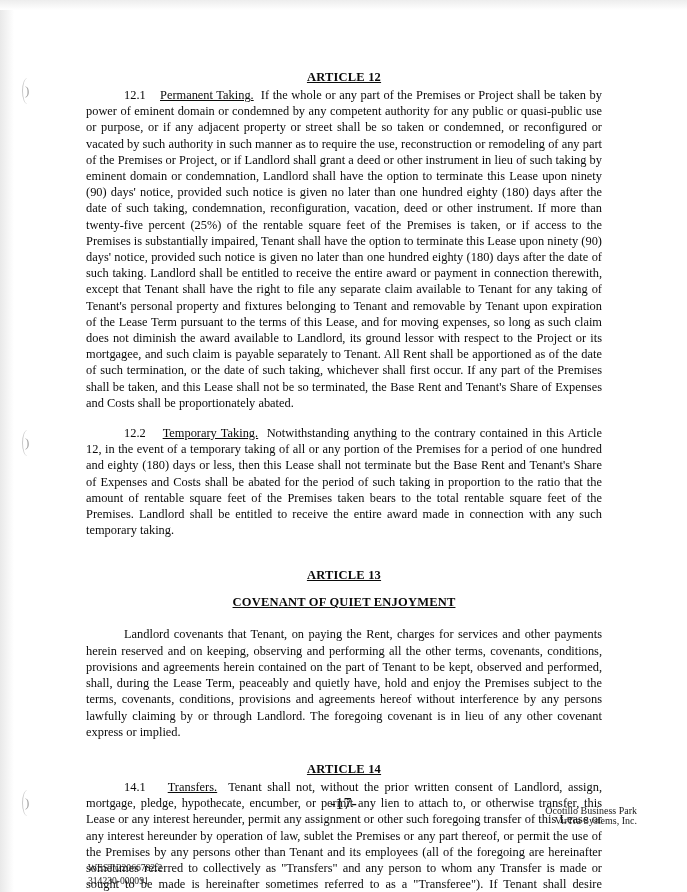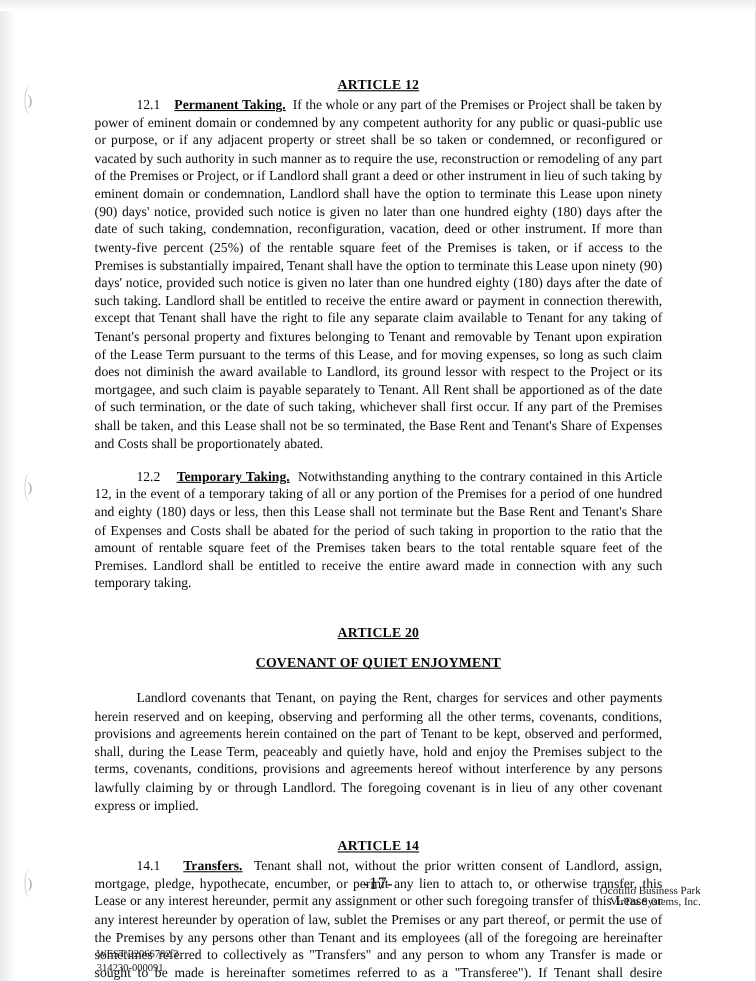--- a/index.html
+++ b/index.html
@@ -86,21 +86,21 @@
     text-align: justify;
     text-indent: 0;
   }
   p.body .indent {
     display: inline-block;
     width: 38px;
   }
   .sect-num { }
   .sect-title {
     text-decoration: underline;
-    font-weight: bold;
+    font-weight: normal;
   }
 
   .spacer-lg { height: 16px; }
   .spacer-sm { height: 8px; }
 
   .page-num {
     position: absolute;
     left: 0;
     top: 795px;
     width: 687px;
@@ -151,21 +151,21 @@
       <span class="indent"></span><span class="sect-num">12.1</span>&nbsp;&nbsp;&nbsp;&nbsp;<span class="sect-title">Permanent Taking.</span>&nbsp;&nbsp;<span>If the whole or any part of the Premises or Project shall be taken by power of eminent domain or condemned by any competent authority for any public or quasi-public use or purpose, or if any adjacent property or street shall be so taken or condemned, or reconfigured or vacated by such authority in such manner as to require the use, reconstruction or remodeling of any part of the Premises or Project, or if Landlord shall grant a deed or other instrument in lieu of such taking by eminent domain or condemnation, Landlord shall have the option to terminate this Lease upon ninety (90) days' notice, provided such notice is given no later than one hundred eighty (180) days after the date of such taking, condemnation, reconfiguration, vacation, deed or other instrument. If more than twenty-five percent (25%) of the rentable square feet of the Premises is taken, or if access to the Premises is substantially impaired, Tenant shall have the option to terminate this Lease upon ninety (90) days' notice, provided such notice is given no later than one hundred eighty (180) days after the date of such taking. Landlord shall be entitled to receive the entire award or payment in connection therewith, except that Tenant shall have the right to file any separate claim available to Tenant for any taking of Tenant's personal property and fixtures belonging to Tenant and removable by Tenant upon expiration of the Lease Term pursuant to the terms of this Lease, and for moving expenses, so long as such claim does not diminish the award available to Landlord, its ground lessor with respect to the Project or its mortgagee, and such claim is payable separately to Tenant. All Rent shall be apportioned as of the date of such termination, or the date of such taking, whichever shall first occur. If any part of the Premises shall be taken, and this Lease shall not be so terminated, the Base Rent and Tenant's Share of Expenses and Costs shall be proportionately abated.</span>
     </p>
 
     <p class="body">
       <span class="indent"></span><span class="sect-num">12.2</span>&nbsp;&nbsp;&nbsp;&nbsp;<span class="sect-title">Temporary Taking.</span>&nbsp;&nbsp;<span>Notwithstanding anything to the contrary contained in this Article 12, in the event of a temporary taking of all or any portion of the Premises for a period of one hundred and eighty (180) days or less, then this Lease shall not terminate but the Base Rent and Tenant's Share of Expenses and Costs shall be abated for the period of such taking in proportion to the ratio that the amount of rentable square feet of the Premises taken bears to the total rentable square feet of the Premises. Landlord shall be entitled to receive the entire award made in connection with any such temporary taking.</span>
     </p>
 
     <div class="spacer-lg"></div>
 
     <div class="art-head">
-      <u>ARTICLE 20</u>
+      <u>ARTICLE 13</u>
     </div>
     <div class="art-title">COVENANT OF QUIET ENJOYMENT</div>
 
     <p class="body">
       <span class="indent"></span><span>Landlord covenants that Tenant, on paying the Rent, charges for services and other payments herein reserved and on keeping, observing and performing all the other terms, covenants, conditions, provisions and agreements herein contained on the part of Tenant to be kept, observed and performed, shall, during the Lease Term, peaceably and quietly have, hold and enjoy the Premises subject to the terms, covenants, conditions, provisions and agreements hereof without interference by any persons lawfully claiming by or through Landlord. The foregoing covenant is in lieu of any other covenant express or implied.</span>
     </p>
 
     <div class="spacer-sm"></div>
 
     <div class="art-head">

